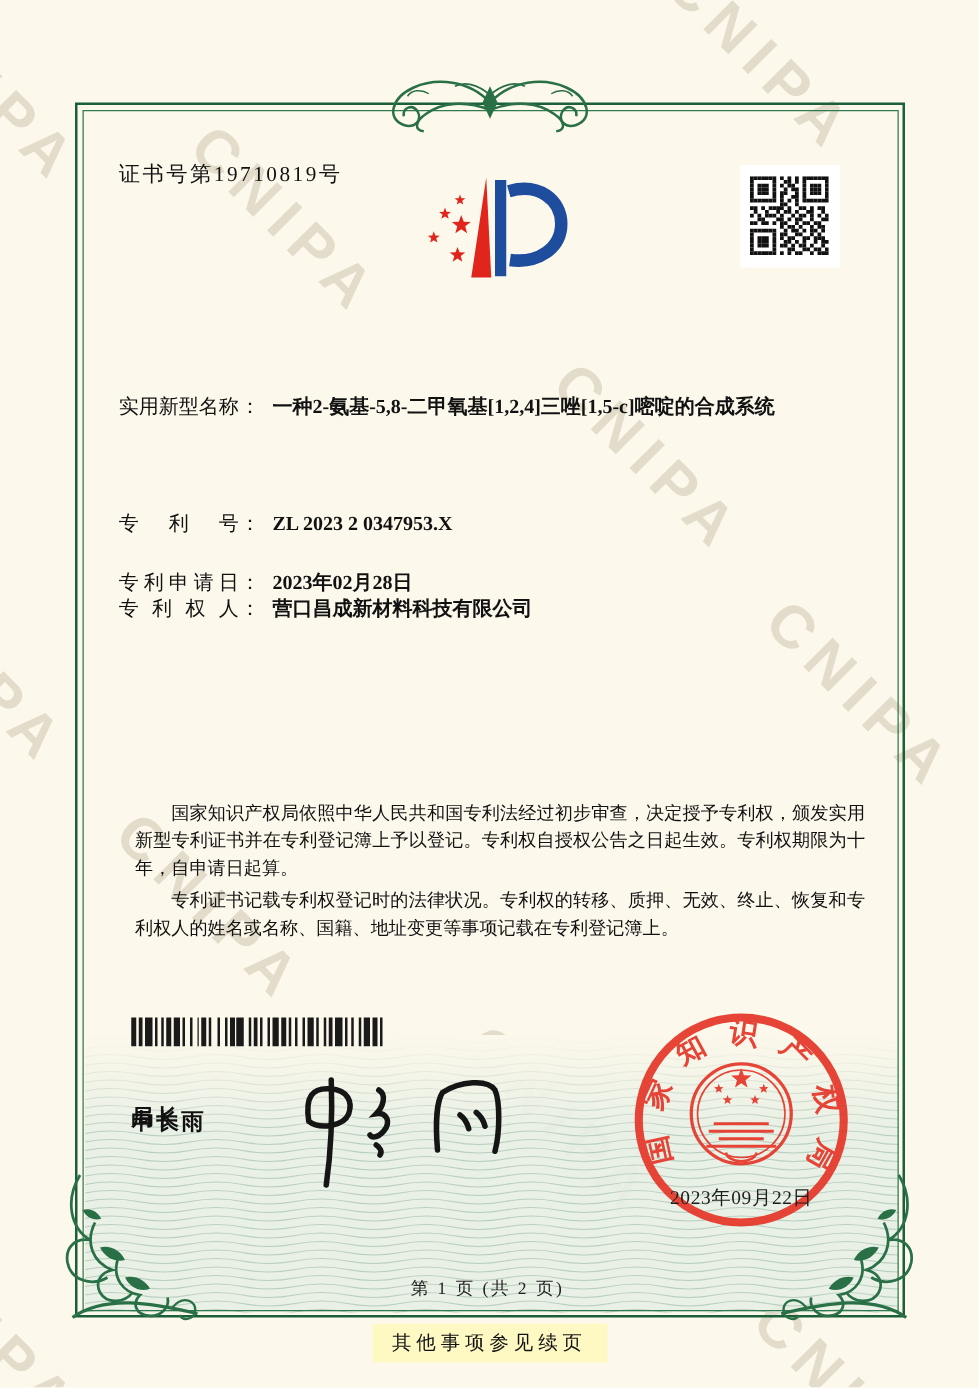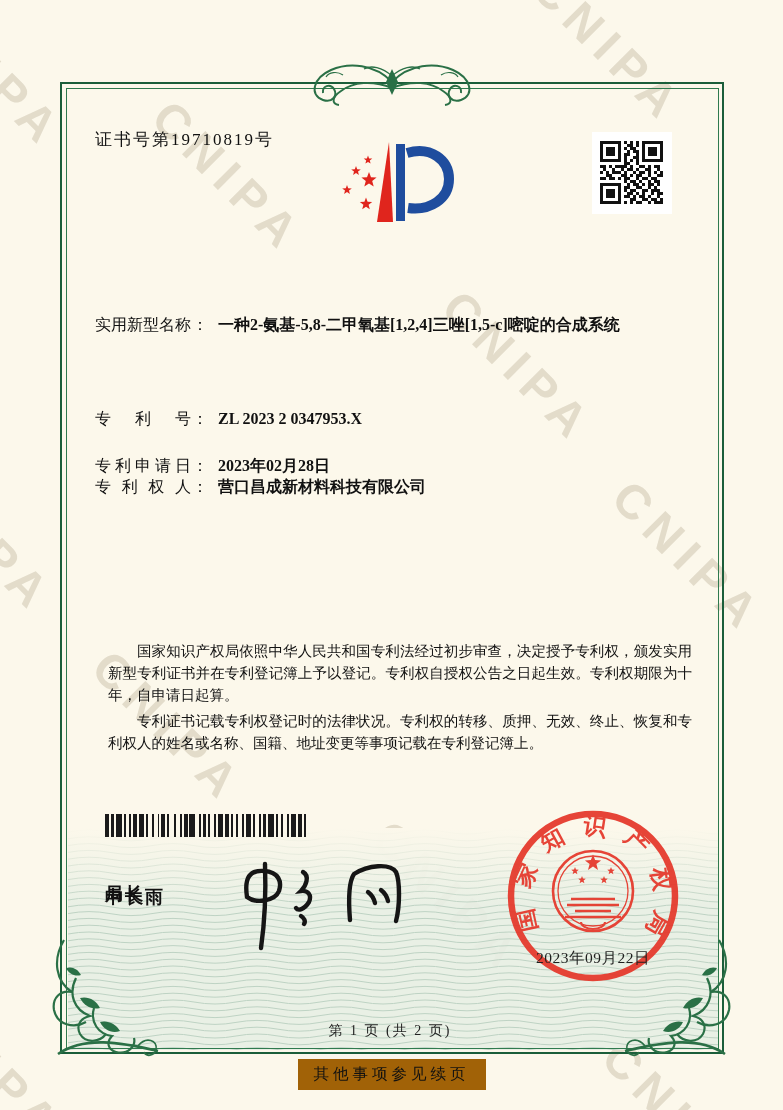--- a/index.html
+++ b/index.html
@@ -48,21 +48,21 @@
     font-size:18px;font-weight:700;letter-spacing:2px;}
   .sig{position:absolute;left:228px;top:843px;}
   .seal{position:absolute;left:505px;top:803px;opacity:.93;}
   .seal textPath{font-size:23px;font-weight:bold;letter-spacing:17px;
     font-family:"Liberation Serif","DejaVu Serif",serif;}
   .seal .seal-date{font-size:15.5px;letter-spacing:.5px;
     font-family:"Liberation Serif","DejaVu Serif",serif;}
   .page-note{position:absolute;left:60px;top:1022px;width:660px;text-align:center;
     font-size:14px;letter-spacing:2px;color:#222;}
   .cont-note{position:absolute;left:0;top:1059px;width:783px;text-align:center;}
-  .cont-note span{display:inline-block;background:#a16207;padding:5px 16px;
+  .cont-note span{display:inline-block;background:#fef9c3;padding:5px 16px;
     font-size:15.5px;letter-spacing:4px;}
   .ornament{position:absolute;}
 </style>
 </head>
 <body>
 
 <div class="page">
 
   <span class="wm" style="left:-60px;top:-15px">CNIPA</span>
   <span class="wm" style="left:180px;top:90px">CNIPA</span>

